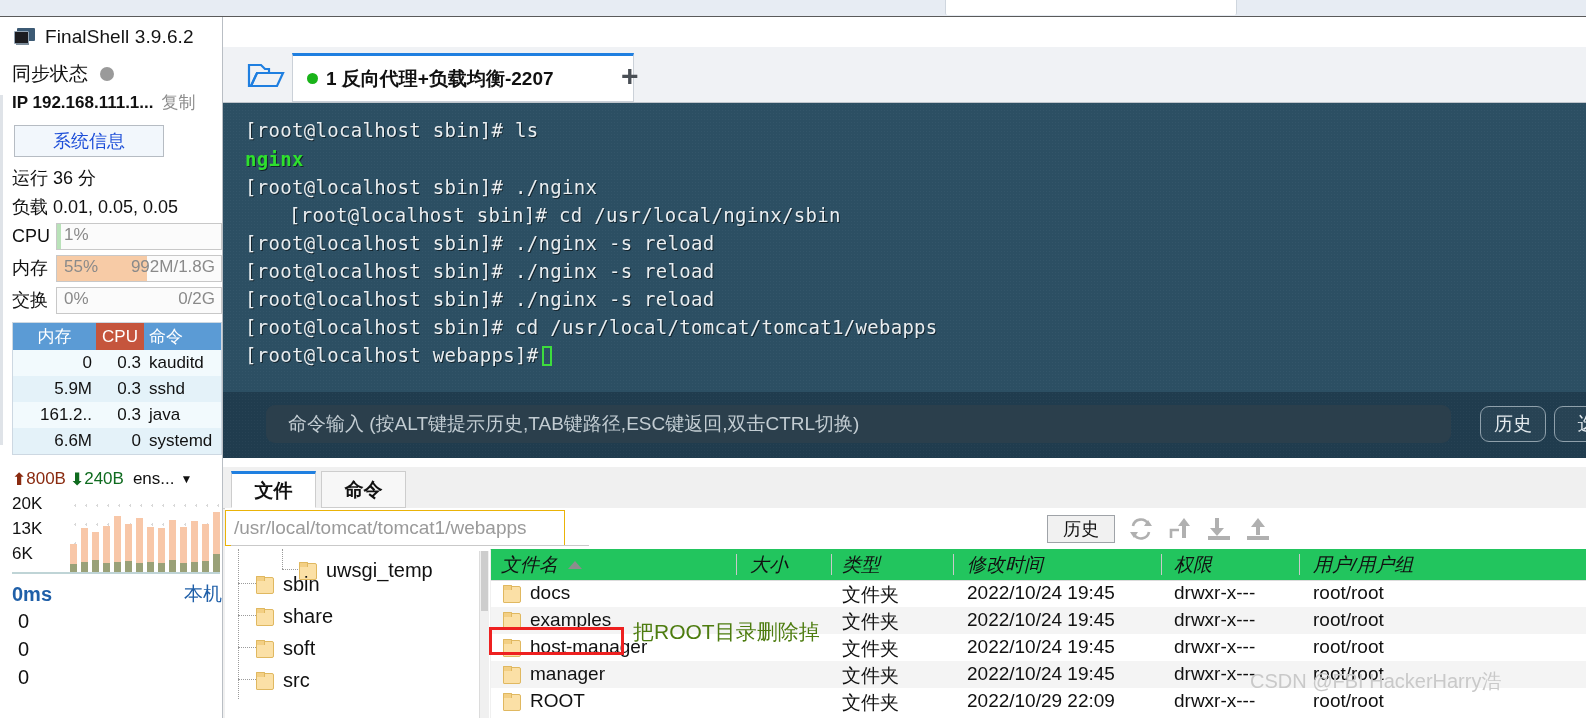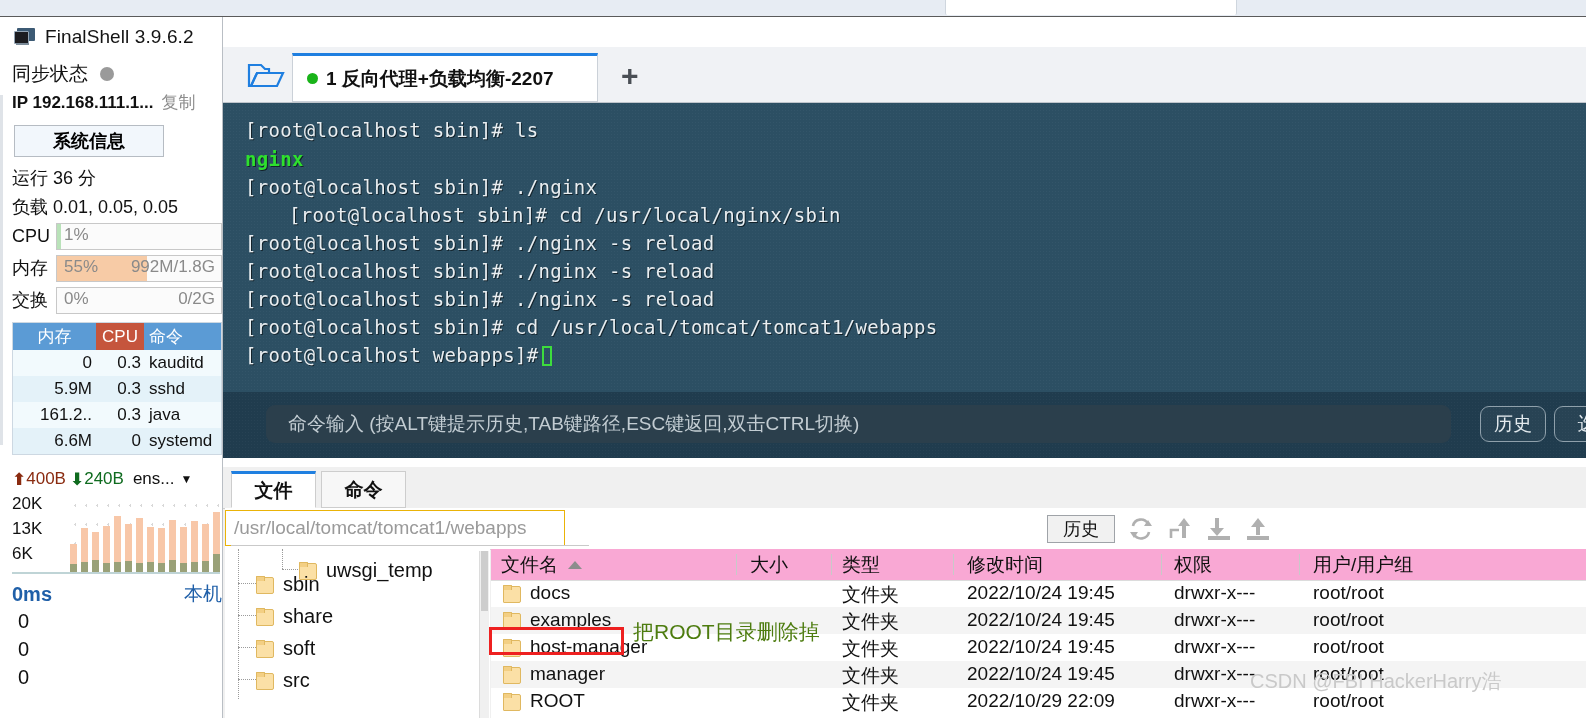--- a/index.html
+++ b/index.html
@@ -29,21 +29,21 @@
   .sync-row{display:flex;align-items:center;height:34px;}
   .sync-label{font-size:19px;color:#111;}
   .sync-dot{width:14px;height:14px;border-radius:50%;background:#9a9a9a;margin-left:12px;}
 
   .ip-row{display:flex;align-items:baseline;height:30px;}
   .ip-text{font-size:17px;color:#111;font-weight:bold;white-space:nowrap;}
   .ip-copy{font-size:17px;color:#8d8d8d;margin-left:8px;}
 
   .sysinfo-btn{display:flex;align-items:center;justify-content:center;
     width:148px;height:30px;margin:4px 0 6px 2px;background:#f2f7fc;border:1px solid #b6bcc3;
-    font-size:18px;color:#000000;font-weight:bold;}
+    font-size:18px;color:#1d4ed8;}
 
   .kv-row{font-size:18px;color:#111;height:29px;display:flex;align-items:center;white-space:nowrap;}
 
   .meter-row{display:flex;align-items:center;height:30px;margin-bottom:2px;}
   .meter-name{font-size:18px;color:#111;width:44px;flex:none;}
   .meter{position:relative;flex:1;height:25px;border:1px solid #c8c8c8;background:#fbfbfb;overflow:hidden;}
   .meter .fill{position:absolute;left:0;top:0;bottom:0;}
   .meter .lt{position:absolute;left:7px;top:1px;font-size:17px;color:#8a8a8a;}
   .meter .rt{position:absolute;right:6px;top:1px;font-size:17px;color:#8a8a8a;}
 
@@ -83,21 +83,21 @@
   .ping-host{font-size:19px;color:#1f5fa8;}
   .graph2{position:relative;width:208px;height:92px;}
   .z{position:absolute;left:6px;font-size:20px;color:#111;}
   .zdots{position:absolute;left:44px;right:0;height:1px;
     background-image:radial-gradient(#d0d0d0 1px,transparent 1px);background-size:11px 2px;}
 
   
   .tabstrip{position:absolute;left:223px;top:47px;width:1363px;height:55px;background:#f0f2f5;border-bottom:1px solid #bfc5cc;}
   .folder-btn{position:absolute;left:12px;top:8px;width:62px;height:40px;display:flex;align-items:center;justify-content:center;}
   .folder-svg{width:38px;height:30px;}
-  .term-tab{position:absolute;left:69px;top:6px;width:306px;height:49px;background:#ffffff;border:1px solid #cbd1d8;border-top:3px solid #1f7fe0;box-sizing:border-box;display:flex;align-items:center;}
+  .term-tab{position:absolute;left:69px;top:6px;width:342px;height:49px;background:#ffffff;border:1px solid #cbd1d8;border-top:3px solid #1f7fe0;box-sizing:border-box;display:flex;align-items:center;}
   .tab-dot{width:11px;height:11px;border-radius:50%;background:#19b319;margin-left:14px;flex:none;}
   .tab-label{font-size:19px;color:#111;font-weight:bold;margin-left:8px;white-space:nowrap;}
   .tab-close{position:absolute;right:16px;top:13px;font-size:20px;color:#8b9098;}
   .tab-plus{position:absolute;left:398px;top:12px;font-size:30px;color:#4a4f55;font-weight:bold;}
 
   .terminal{position:absolute;left:223px;top:103px;width:1363px;height:355px;
     background:#2c4f63;overflow:hidden;}
   .terminal::before{content:"";position:absolute;inset:0;
     background-image:radial-gradient(rgba(255,255,255,.035) 1px,transparent 1px);
     background-size:3px 3px;pointer-events:none;}
@@ -142,21 +142,21 @@
   .tree-item{position:absolute;display:flex;align-items:center;height:32px;font-size:20px;color:#111;white-space:nowrap;}
   .tdash{position:absolute;border-left:1px dotted #9b9b9b;}
   .tdash-h{position:absolute;border-top:1px dotted #9b9b9b;}
   .fold{width:19px;height:16px;position:relative;flex:none;margin-right:8px;}
   .fold .b{position:absolute;left:0;top:1px;width:16px;height:15px;background:#fbe0a6;border:1px solid #e0b860;border-radius:1px 2px 2px 1px;}
   .fold .t{position:absolute;left:0;top:0px;width:7px;height:4px;background:#f3cf84;border:1px solid #e0b860;border-bottom:none;border-radius:1px 1px 0 0;}
   .tree-sb{position:absolute;left:256px;top:84px;width:9px;height:167px;background:#f0f0f0;border-left:1px solid #dcdcdc;}
   .tree-sb i{position:absolute;left:1px;top:0;width:7px;height:60px;background:#cdcdcd;}
 
   .flist{position:absolute;left:268px;top:82px;width:1095px;height:169px;background:#ffffff;}
-  .flist-head{position:absolute;left:0;top:0;width:1095px;height:31px;background:#f9a8d4;border-bottom:1px solid #dcdcdc;}
+  .flist-head{position:absolute;left:0;top:0;width:1095px;height:31px;background:#22c55e;border-bottom:1px solid #dcdcdc;font-style:italic;}
   .fh{position:absolute;top:3px;font-size:19px;color:#111;display:flex;align-items:center;}
   .fh-sep{position:absolute;top:5px;width:1px;height:21px;background:#c9c9c9;}
   .sortcaret{margin-left:10px;width:0;height:0;border-left:7px solid transparent;border-right:7px solid transparent;border-bottom:8px solid #8d8d8d;}
   .frow{position:absolute;left:0;width:1095px;height:27px;}
   .frow.alt{background:#f4f4f4;}
   .fc{position:absolute;top:2px;font-size:19px;color:#111;white-space:nowrap;display:flex;align-items:center;}
 
   .root-box{position:absolute;left:266px;top:160px;width:135px;height:28px;border:3px solid #ee2020;box-sizing:border-box;}
   .anno{position:absolute;left:410px;top:151px;font-size:21px;color:#4d7c0f;white-space:nowrap;}
   .watermark{position:absolute;left:1250px;top:675px;font-size:20px;color:#c9c9c9;white-space:nowrap;}
@@ -249,21 +249,21 @@
         </div>
         <div class="proc-row alt">
           <div class="pc mem">6.6M</div>
           <div class="pc cpu">0</div>
           <div class="pc cmd">systemd</div>
         </div>
       </div>
 
       <div class="net-row">
         <span class="arr up">⬆</span>
-        <span class="up">400B</span>
+        <span class="up">800B</span>
         <span class="arr dn" style="margin-left:4px;">⬇</span>
         <span class="dn">240B</span>
         <span class="net-if">ens...</span>
         <span class="caret">▼</span>
       </div>
 
       <div class="graph">
         <div class="gl" style="top:0px;">20K</div>
         <div class="gl" style="top:25px;">13K</div>
         <div class="gl" style="top:50px;">6K</div>

